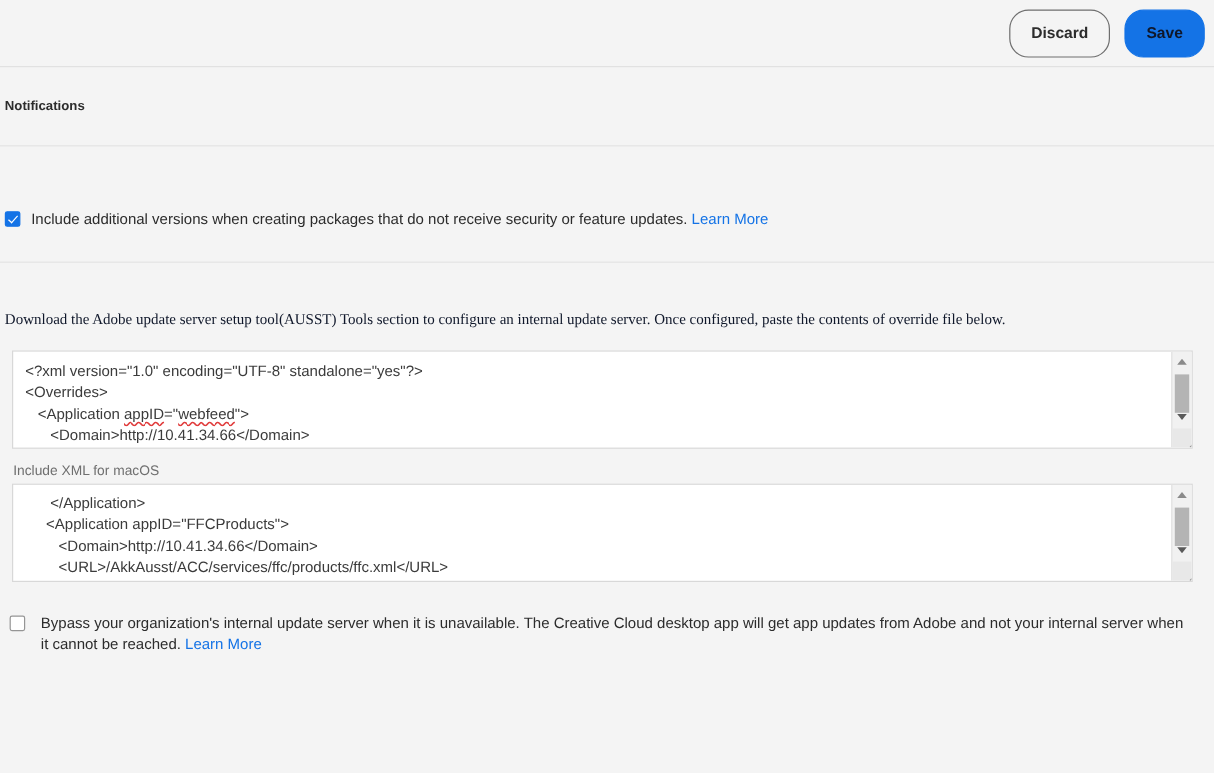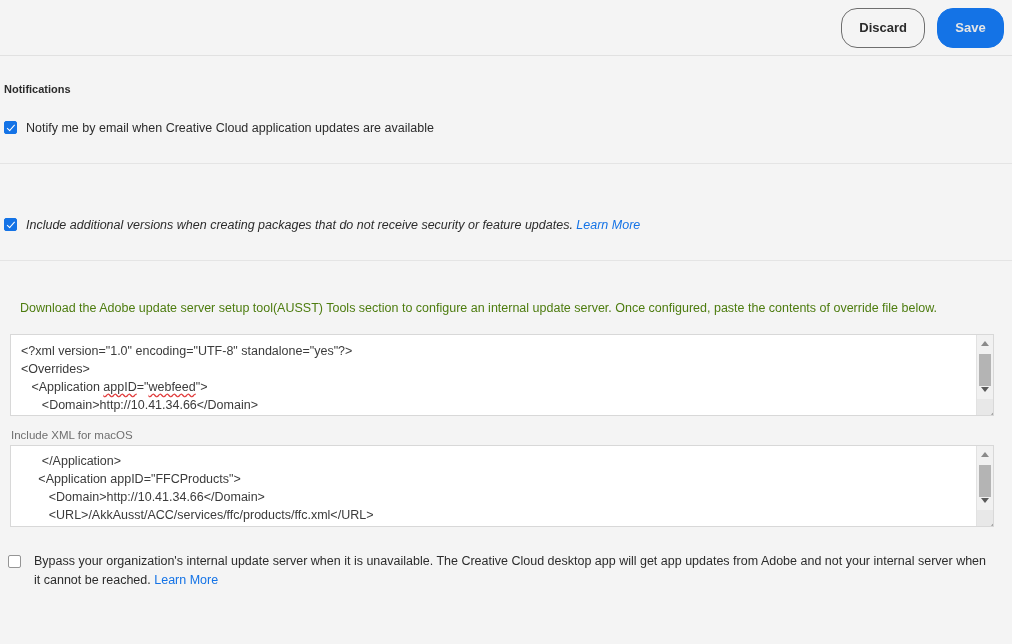--- a/index.html
+++ b/index.html
@@ -59,21 +59,21 @@
     white-space: nowrap;
   }
   .btn-secondary {
     background: transparent;
     border: 1.5px solid #6e6e6e;
     color: #2c2c2c;
   }
   .btn-primary {
     background: #1473e6;
     border: 1.5px solid #1473e6;
-    color: #e5e5e5;
+    color: #0f172a;
     min-width: 67px;
   }
 
   
   .section {
     padding: 0 4px;
   }
   .section-divider {
     height: 1px;
     background: #e4e4e4;
@@ -82,24 +82,25 @@
   }
   .section-title {
     font-size: 11px;
     font-weight: 700;
     color: #2c2c2c;
     margin: 0;
     padding: 0;
   }
   .section-desc {
     font-size: 12.5px;
-    color: #4d7c0f;
-    margin: 16px;
+    color: #0f172a;
+    margin: 0;
     padding: 0;
     line-height: 1.45;
+    font-family: Liberation Serif, serif;
   }
 
   
   .check-row {
     display: flex;
     align-items: flex-start;
     gap: 9px;
   }
   .cb {
     width: 13px;
@@ -236,29 +237,25 @@
 
 <div class="header">
   <div class="header-actions">
     <button class="btn btn-secondary">Discard</button>
     <button class="btn btn-primary">Save</button>
   </div>
 </div>
 
 <div class="section" style="padding-top:27px;">
   <div class="section-title">Notifications</div>
+</div>
+<hr class="section-divider" style="margin-top:26px;">
+
+<div class="section" style="padding-top:28px;">
   <div class="check-row" style="margin-top:25px;">
-    <div class="cb checked"></div>
-    <div class="check-label">Notify me by email when Creative Cloud application updates are available</div>
-  </div>
-</div>
-<hr class="section-divider" style="margin-top:26px;">
-
-<div class="section" style="padding-top:28px;">
-  <div class="check-row" style="margin-top:25px;font-style:italic;">
     <div class="cb checked"></div>
     <div class="check-label">
       <span>Include additional versions when creating packages that do not receive security or feature updates.</span>
       <a class="link">Learn More</a>
     </div>
   </div>
 </div>
 <hr class="section-divider" style="margin-top:26px;">
 
 <div class="section" style="padding-top:29px;">

